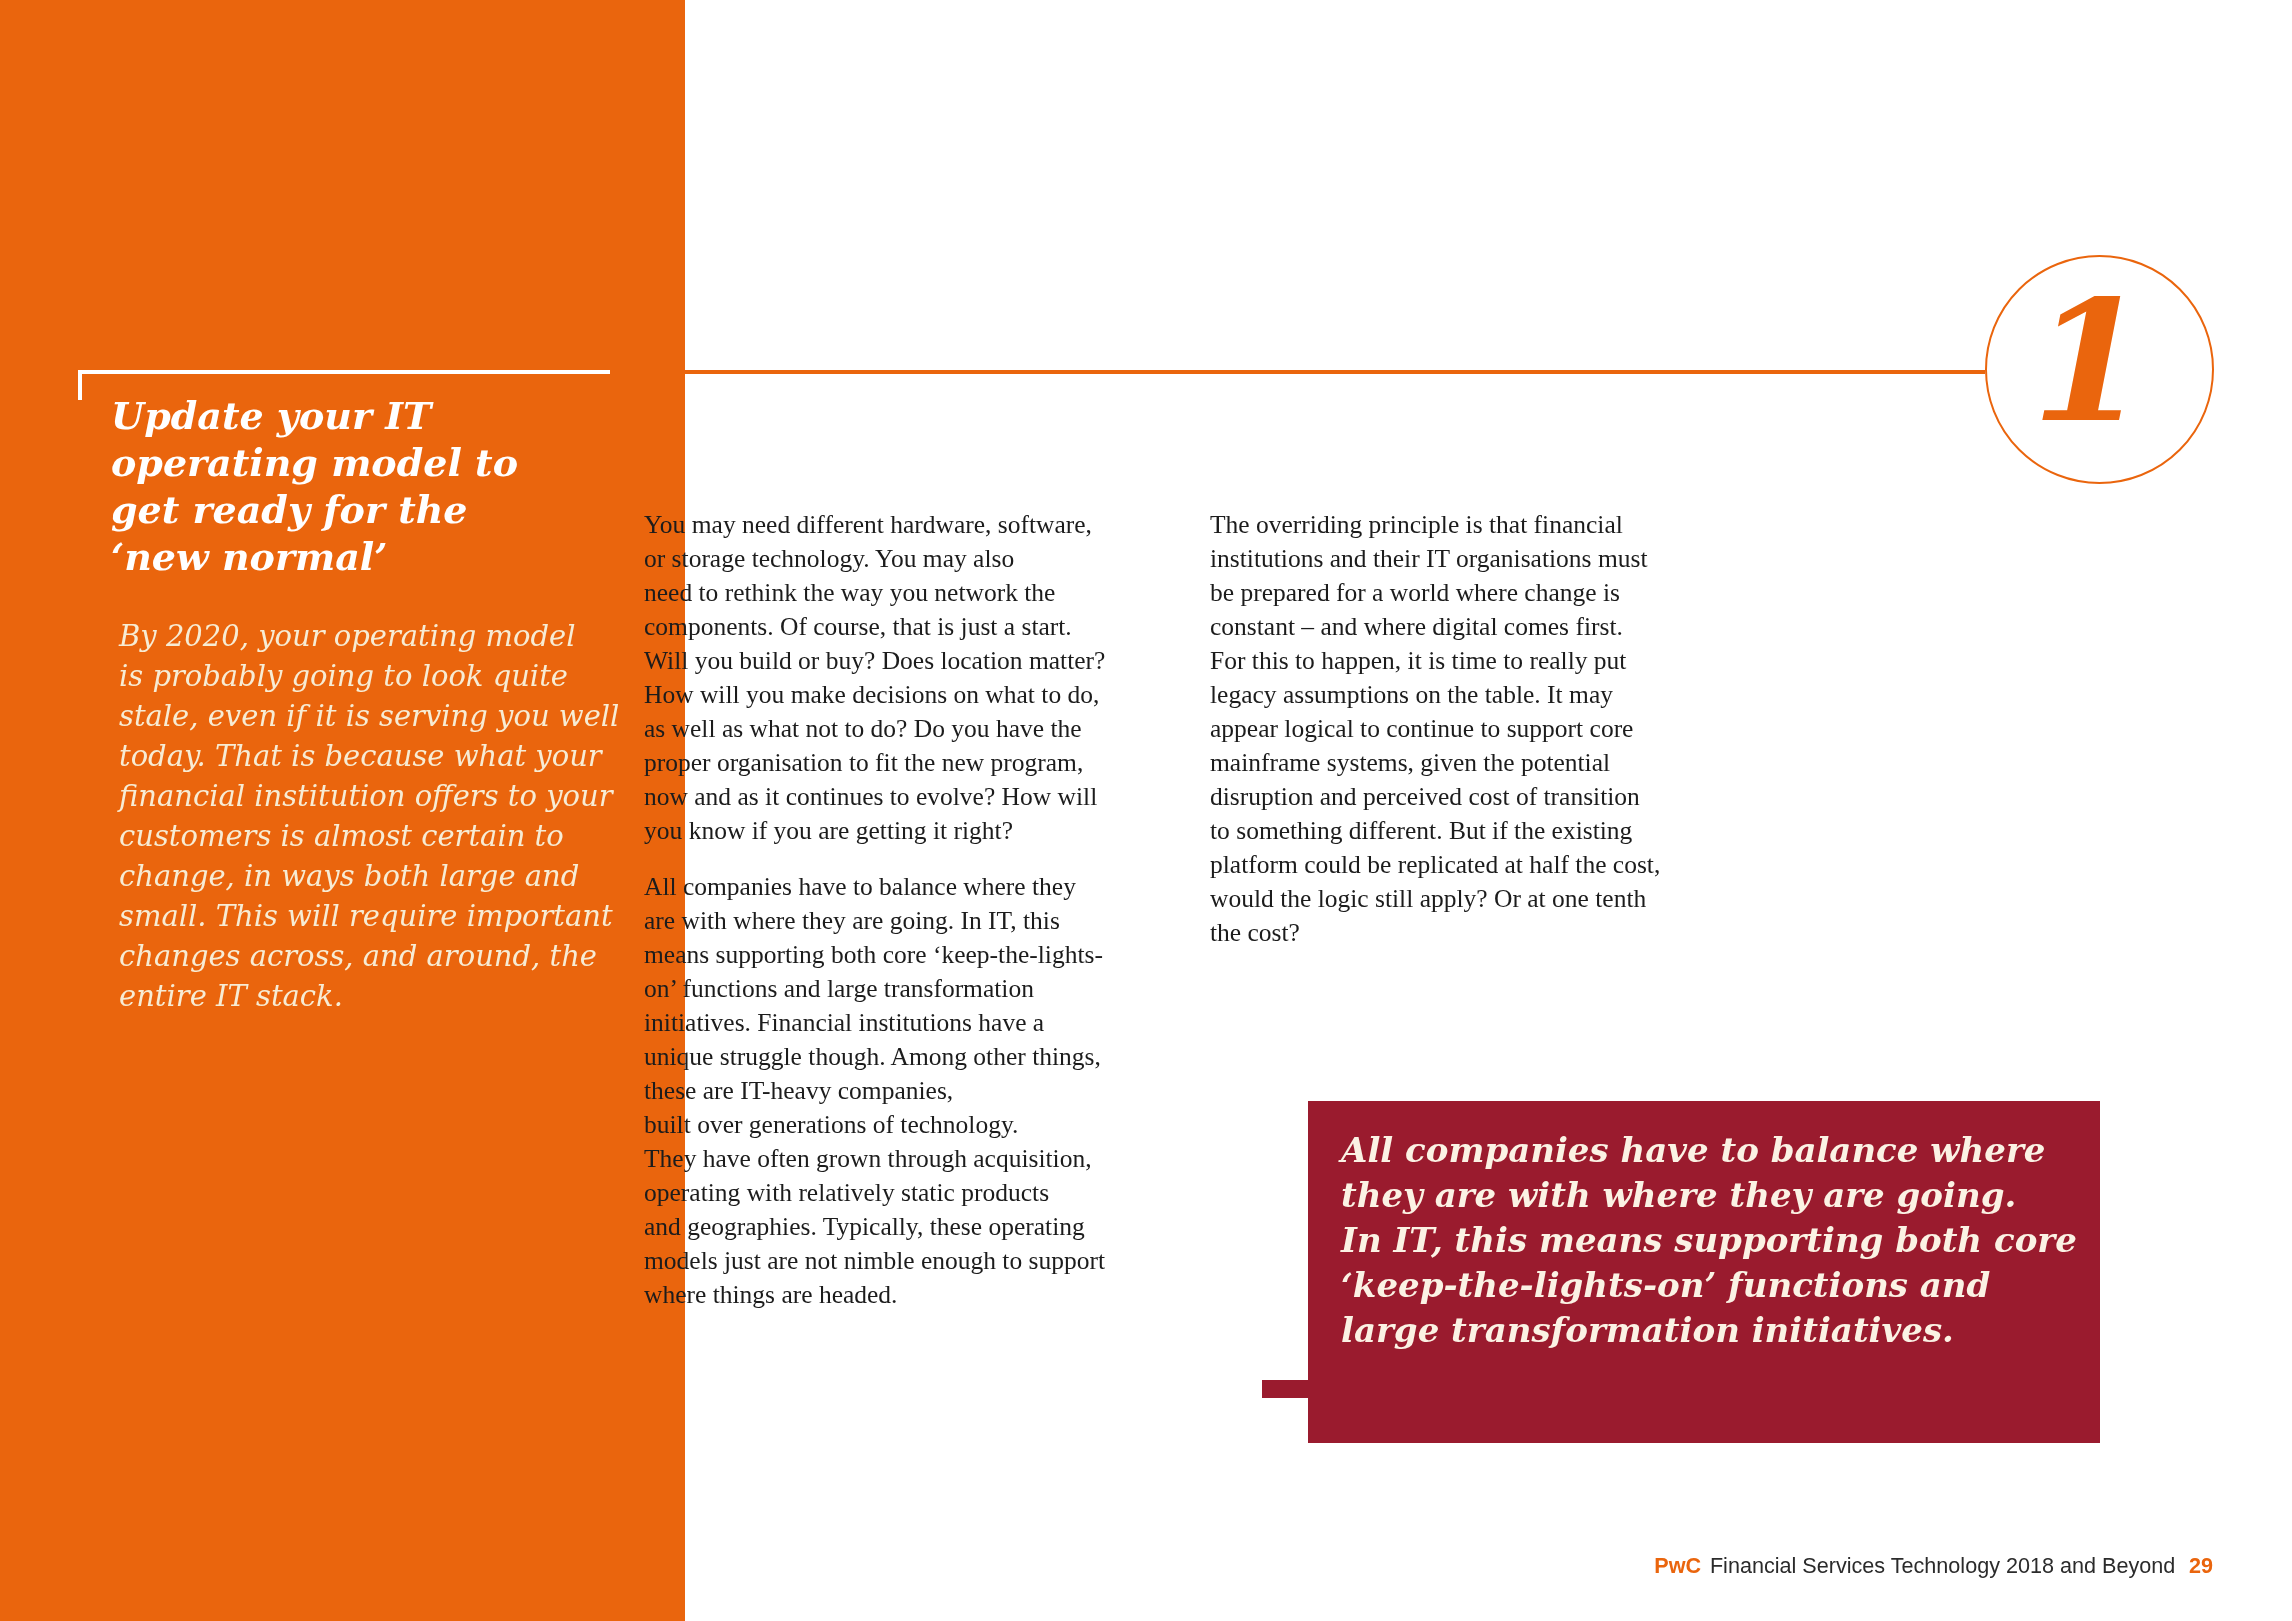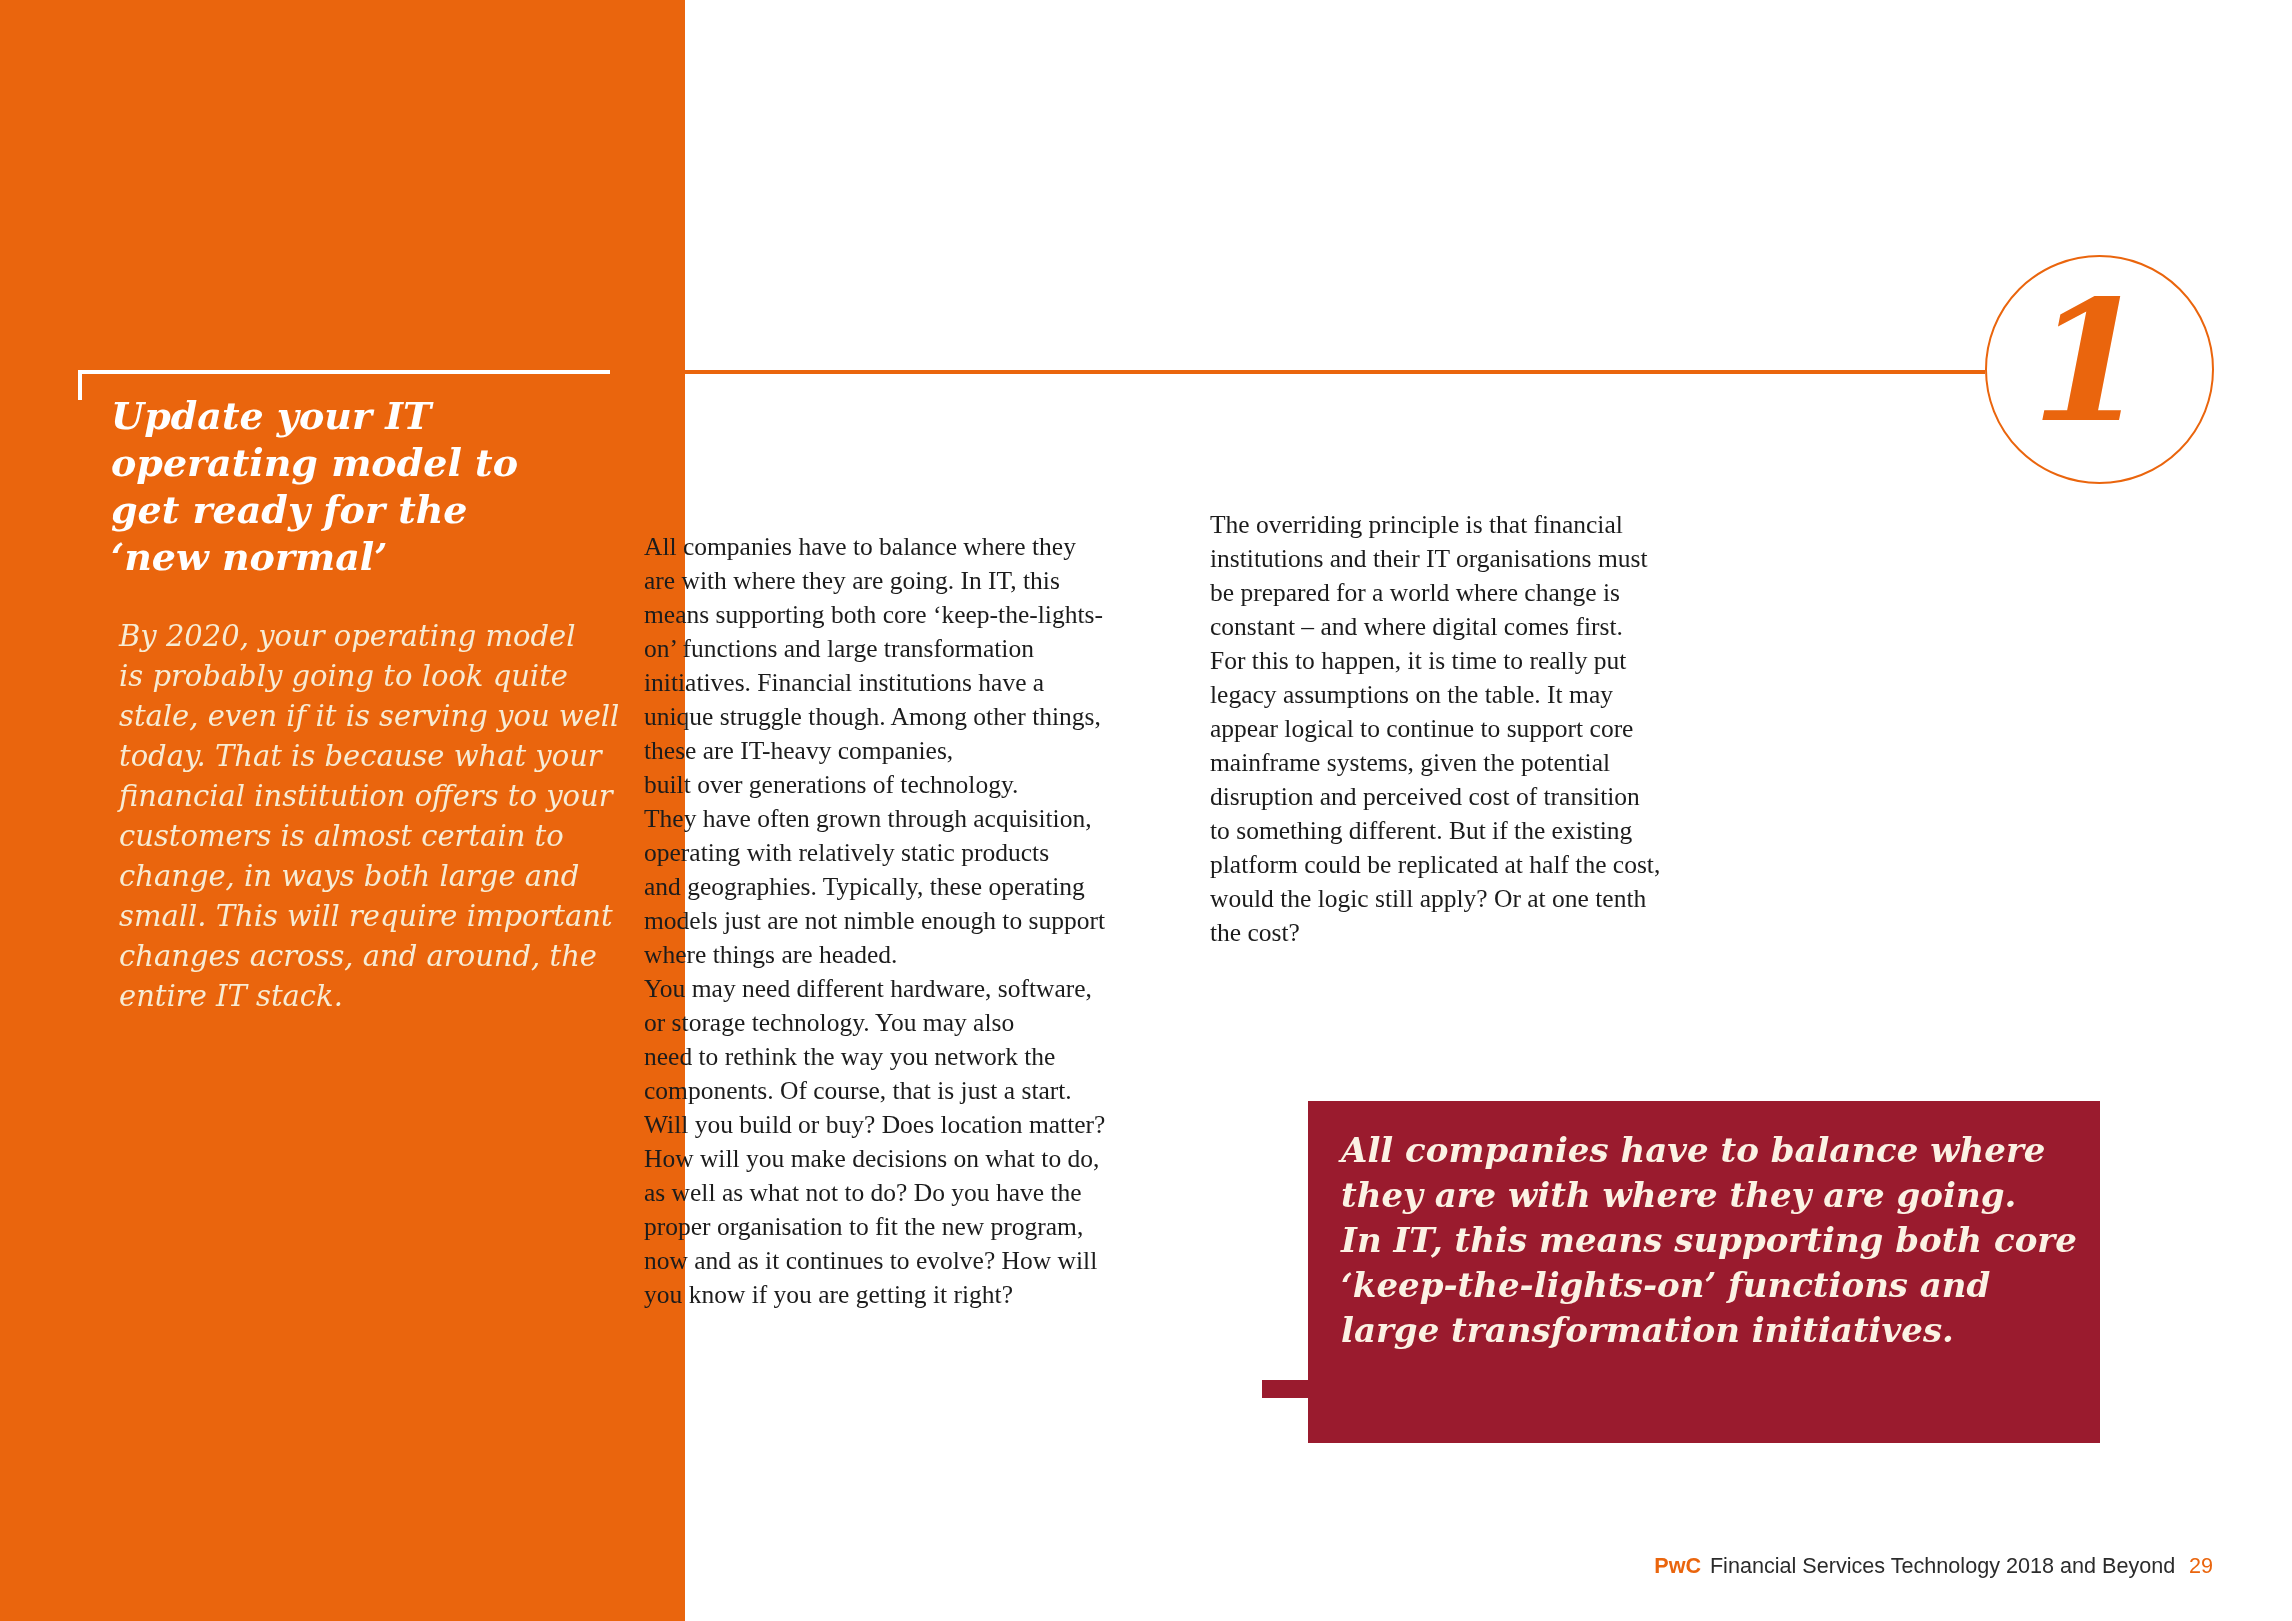--- a/index.html
+++ b/index.html
@@ -111,21 +111,21 @@
   .footer {
     position: absolute;
     top: 1553px; right: 80px;
     display: flex;
     align-items: baseline;
     white-space: nowrap;
     font: 400 21.6px/25.5px "Liberation Sans", sans-serif;
   }
   .footer-brand { color: #EA650D; font-weight: 700; margin-right: 8.8px; }
   .footer-title { color: #2b2b2b; }
-  .footer-page  { color: #EA650D; font-weight: 400; margin-left: 13.7px; }
+  .footer-page  { color: #EA650D; font-weight: 700; margin-left: 13.7px; }
 </style>
 </head>
 <body>
 
 <div class="page">
 
   <aside class="sidebar">
     <div class="bracket-h"></div>
     <div class="bracket-v"></div>
     <h1 class="sidebar-heading">Update your IT
@@ -144,43 +144,43 @@
 entire IT stack.</p>
   </aside>
 
   <div class="rule"></div>
 
   <div class="chapter-circle">
     <span class="chapter-num">1</span>
   </div>
 
   <section class="col col-1">
+    <p class="body-para">You may need different hardware, software,
+or storage technology. You may also
+need to rethink the way you network the
+components. Of course, that is just a start.
+Will you build or buy? Does location matter?
+How will you make decisions on what to do,
+as well as what not to do? Do you have the
+proper organisation to fit the new program,
+now and as it continues to evolve? How will
+you know if you are getting it right?</p>
     <p class="body-para para-gap">All companies have to balance where they
 are with where they are going. In IT, this
 means supporting both core ‘keep-the-lights-
 on’ functions and large transformation
 initiatives. Financial institutions have a
 unique struggle though. Among other things,
 these are IT-heavy companies,
 built over generations of technology.
 They have often grown through acquisition,
 operating with relatively static products
 and geographies. Typically, these operating
 models just are not nimble enough to support
 where things are headed.</p>
-    <p class="body-para">You may need different hardware, software,
-or storage technology. You may also
-need to rethink the way you network the
-components. Of course, that is just a start.
-Will you build or buy? Does location matter?
-How will you make decisions on what to do,
-as well as what not to do? Do you have the
-proper organisation to fit the new program,
-now and as it continues to evolve? How will
-you know if you are getting it right?</p>
   </section>
 
   <section class="col col-2">
     <p class="body-para">The overriding principle is that financial
 institutions and their IT organisations must
 be prepared for a world where change is
 constant – and where digital comes first.
 For this to happen, it is time to really put
 legacy assumptions on the table. It may
 appear logical to continue to support core

